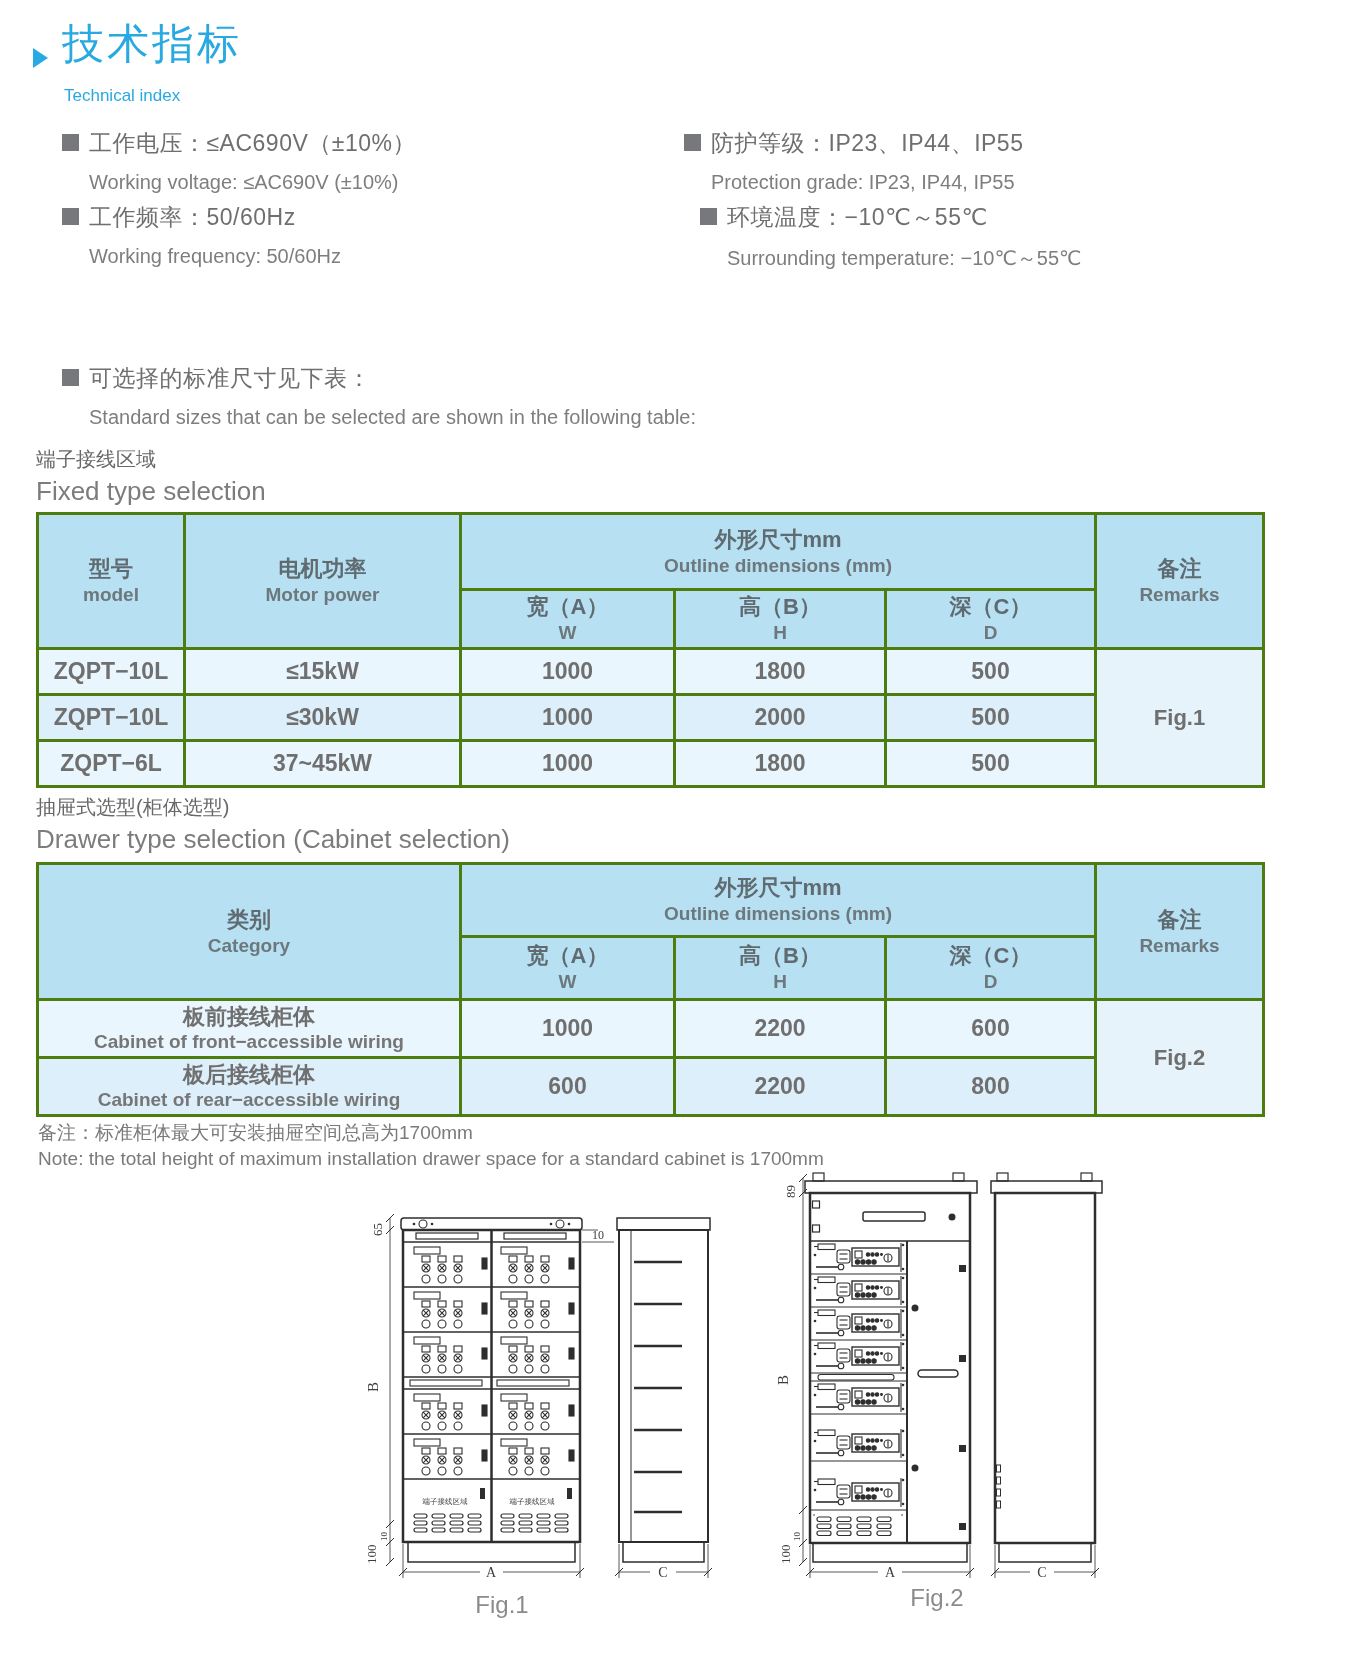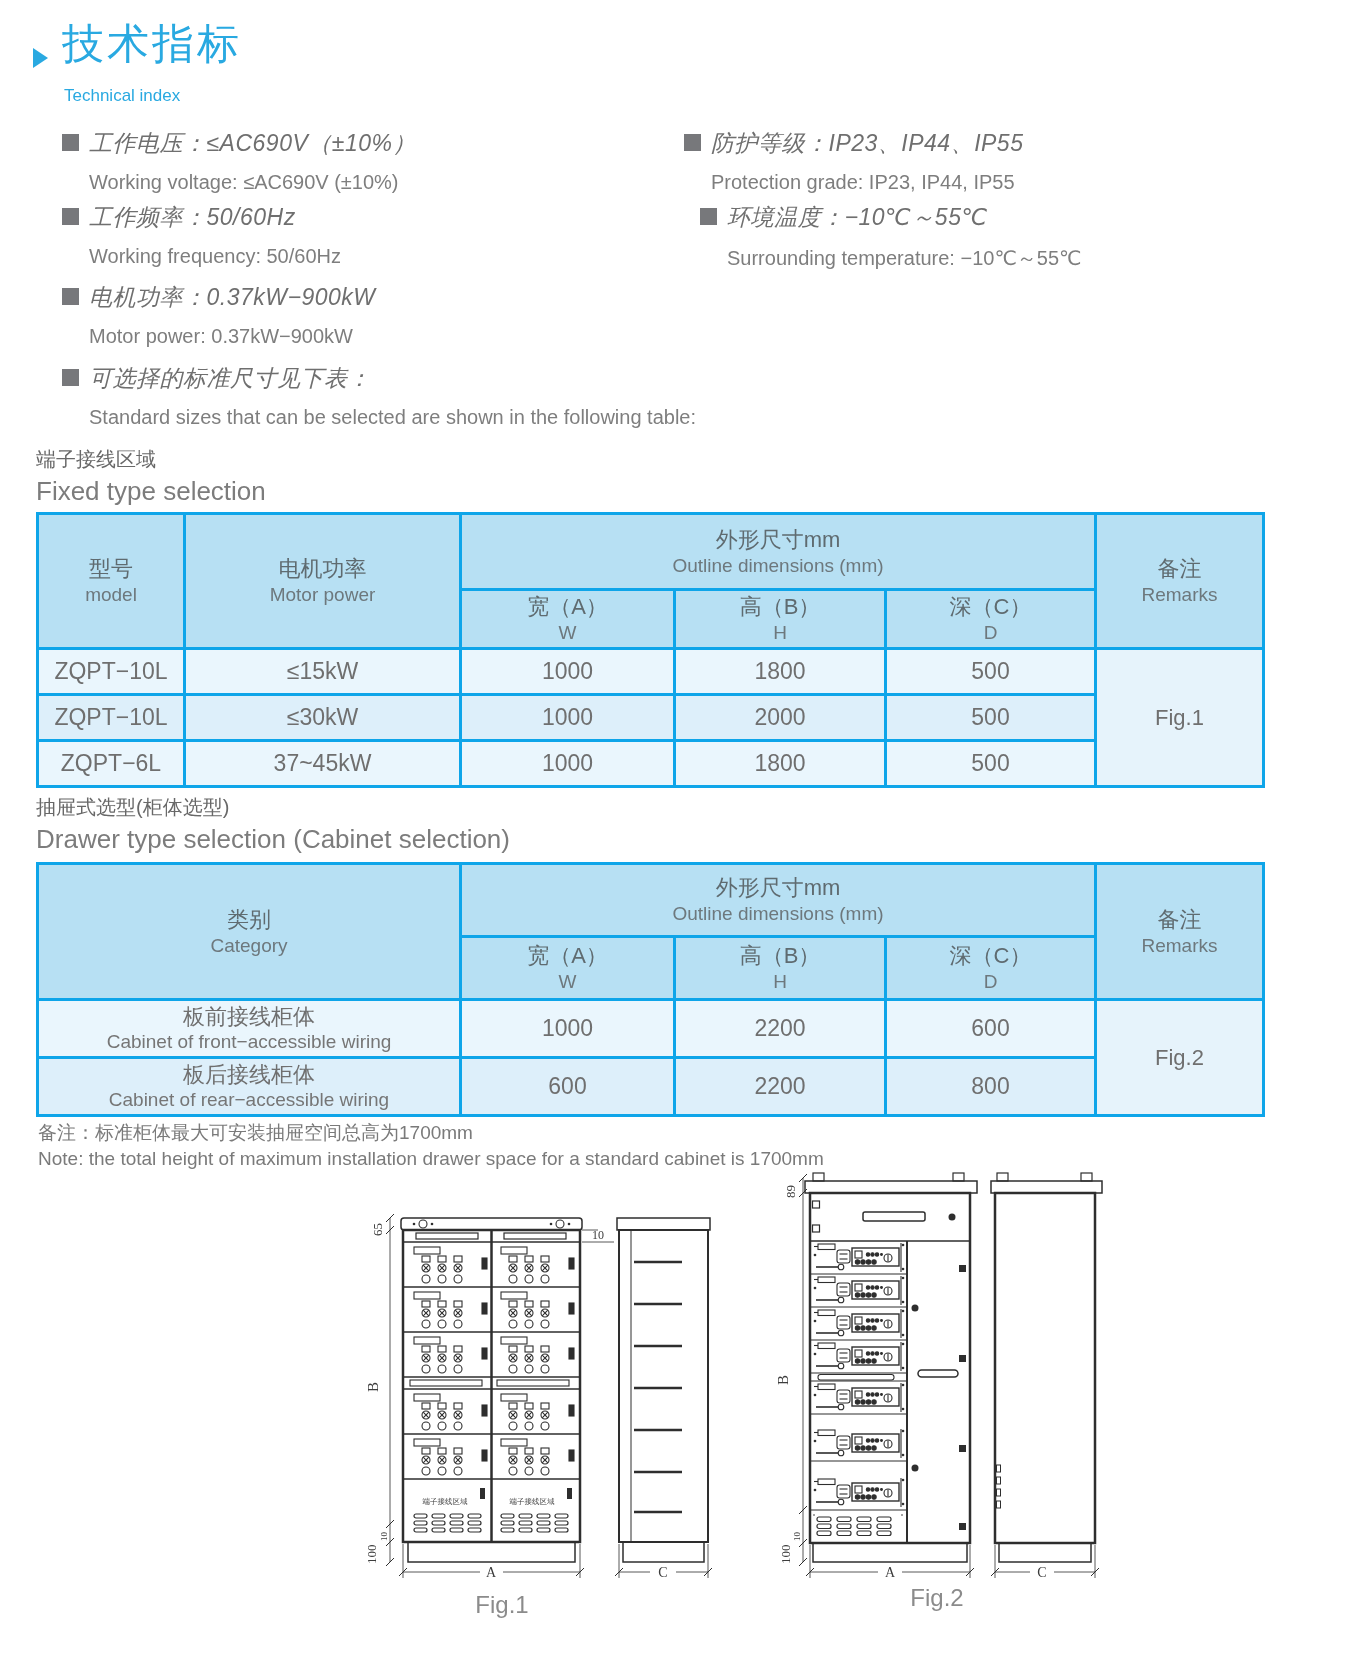--- a/index.html
+++ b/index.html
@@ -6,31 +6,31 @@
   .page{position:relative;width:1357px;height:1660px;background:#fff;overflow:hidden;
         font-family:"Liberation Sans","DejaVu Sans",sans-serif;color:#6e6e6e;}
   
   .arrow-icon{position:absolute;left:33px;top:48px;width:0;height:0;
         border-left:15px solid #29a9e1;border-top:10px solid transparent;border-bottom:10px solid transparent;}
   .page-title-zh{position:absolute;left:62px;top:16px;margin:0;font-size:42px;font-weight:500;
         letter-spacing:3px;color:#29a9e1;}
   .page-title-en{position:absolute;left:64px;top:86px;font-size:17px;color:#29a9e1;}
   
   .spec{position:absolute;white-space:nowrap;}
-  .spec .zh-line{font-size:23px;color:#6f6f6f;letter-spacing:0.5px;font-style:italic;}
+  .spec .zh-line{font-size:23px;color:#6f6f6f;letter-spacing:0.5px;}
   .spec .bullet{display:inline-block;width:17px;height:17px;background:#77787b;margin-right:10px;}
   .spec .en-line{font-size:20px;color:#7e7e7e;margin-top:12px;margin-left:27px;}
   
   .sec-title{position:absolute;font-size:20px;color:#686868;}
   .sec-sub{position:absolute;font-size:26px;color:#7c7c7c;}
   
   .tbl-wrap{position:absolute;left:36px;width:1226px;}
   table.spec-table{border-collapse:collapse;table-layout:fixed;width:1226px;}
-  table.spec-table th,table.spec-table td{border:3px solid #0ea5e9;padding:0;text-align:center;vertical-align:middle;
-        font-weight:normal;}
+  table.spec-table th,table.spec-table td{border:3px solid #4d7c0f;padding:0;text-align:center;vertical-align:middle;
+        font-weight:bold;}
   table.spec-table thead th{background:#b7e0f3;color:#636363;}
   .hdr-zh{font-size:22px;line-height:28px;color:#5f6b70;}
   .hdr-en{font-size:19px;line-height:24px;color:#6d787d;}
   table.spec-table tbody td{font-size:23px;color:#6f6f6f;margin-top:28px;}
   #table1 tbody tr:nth-child(odd) td{background:#eaf6fd;}
   #table1 tbody tr:nth-child(even) td{background:#ddeffa;}
   #table2 tbody tr:nth-child(odd) td{background:#eaf6fd;}
   #table2 tbody tr:nth-child(even) td{background:#ddeffa;}
   table.spec-table td.remark{background:#e6f3fb !important;font-size:22px;}
   #table1 thead tr:nth-child(1) th{height:73px;}
@@ -58,24 +58,20 @@
   <h1 class="page-title-zh">技术指标</h1>
   <div class="page-title-en">Technical index</div>
 
   <div class="spec" style="left:62px;top:128px">
     <div class="zh-line"><span class="bullet"></span><span>工作电压：≤AC690V（±10%）</span></div>
     <div class="en-line">Working voltage: ≤AC690V (±10%)</div>
   </div>
   <div class="spec" style="left:62px;top:202px">
     <div class="zh-line"><span class="bullet"></span><span>工作频率：50/60Hz</span></div>
     <div class="en-line">Working frequency: 50/60Hz</div>
-  </div>
-  <div class="spec" style="left:62px;top:282px">
-    <div class="zh-line"><span class="bullet"></span><span>电机功率：0.37kW−900kW</span></div>
-    <div class="en-line">Motor power: 0.37kW−900kW</div>
   </div>
   <div class="spec" style="left:62px;top:363px">
     <div class="zh-line"><span class="bullet"></span><span>可选择的标准尺寸见下表：</span></div>
     <div class="en-line">Standard sizes that can be selected are shown in the following table:</div>
   </div>
 
   <div class="spec" style="left:684px;top:128px">
     <div class="zh-line"><span class="bullet"></span><span>防护等级：IP23、IP44、IP55</span></div>
     <div class="en-line">Protection grade: IP23, IP44, IP55</div>
   </div>

